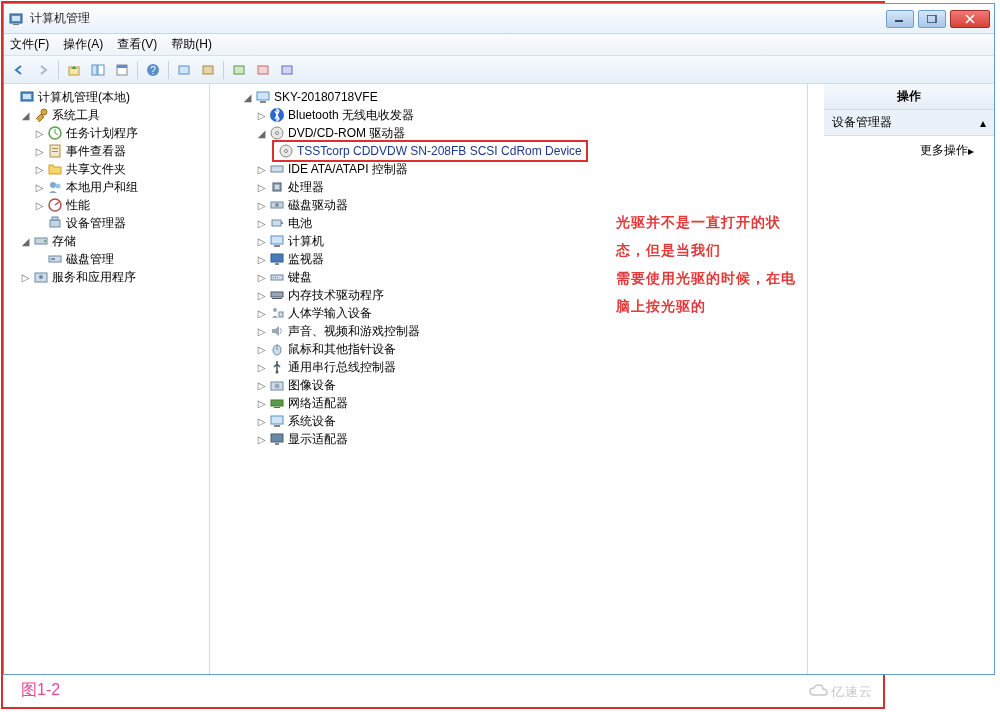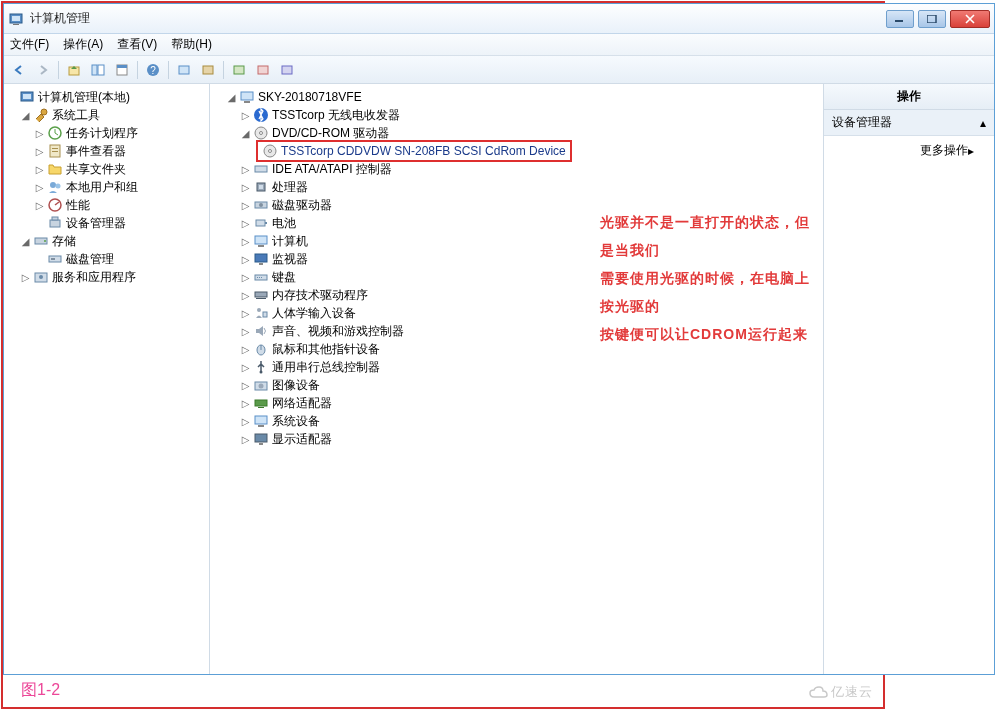--- a/index.html
+++ b/index.html
@@ -11,36 +11,36 @@
 .titlebar .title { font-size: 12px; color: #222; flex: 1; }
 .winbtns { display: flex; gap: 4px; }
 .winbtn { width: 28px; height: 18px; border-radius: 2px; display:flex;align-items:center;justify-content:center; font-size:10px;}
 .winbtn.min, .winbtn.max { background: linear-gradient(#d7e6f7,#a8c6e8); border:1px solid #6f9fcd; color:#2b4a6a;}
 .winbtn.close { background: linear-gradient(#f07a73,#d9413a); border:1px solid #a12d27; color:#fff; width:40px;}
 .menubar { height: 22px; background: linear-gradient(#fafcfe,#edf3f9); border-bottom: 1px solid #d6e0ea; display: flex; align-items: center; padding: 0 6px; font-size: 12px; }
 .menubar span { margin-right: 14px; cursor: default; }
 .toolbar { height: 28px; background: linear-gradient(#f6fafe,#e7eff7); border-bottom: 1px solid #d0dbe6; display: flex; align-items: center; padding: 0 4px; gap: 2px; }
 .tbtn { width: 22px; height: 22px; display:flex;align-items:center;justify-content:center; border-radius:2px;}
 .tsep{width:1px;height:18px;background:#c5d3e0;margin:0 2px;}
-.body3 { display: flex; height: calc(100% - 80px); }
+.body3 { display: flex; height: calc(100% - 80px); gap: 16px; }
 .leftpane { width: 206px; border-right: 1px solid #d0dbe6; background: #fff; padding: 4px 2px; font-size: 12px; overflow:hidden;}
 .centerpane { flex: 1; border-right: 1px solid #d0dbe6; background: #fff; padding: 4px 2px; font-size: 12px; position:relative;}
 .rightpane { width: 170px; background: #fff; font-size: 12px;}
 .tree-node { display: flex; align-items: center; height: 18px; padding: 1px 0; white-space: nowrap;}
 .tree-node .exp { width: 11px; height: 11px; margin-right: 2px; font-size:10px; color:#6a6a6a; display:flex;align-items:center;justify-content:center;}
 .tree-node .ticon { width: 16px; height: 16px; margin-right: 3px; display:flex;align-items:center;justify-content:center;}
 .tree-node .tlabel { color: #000; }
 .ind1{padding-left:14px;} .ind2{padding-left:28px;} .ind3{padding-left:44px;}
 .highlighted { border: 2px solid #de2f2f; padding: 0 4px; display:inline-flex; align-items:center; height:22px;}
 .annotation { position: absolute; left: 390px; top: 124px; color: #e23a3a; font-size: 14px; font-weight: bold; line-height: 28px; letter-spacing:1px;}
 .rp-header { background: linear-gradient(#f5f9fd,#e6eef6); border-bottom: 1px solid #d0dbe6; padding: 4px 8px; font-size: 12px; font-weight:bold;text-align:center;}
 .rp-sub { background: #eaf1f8; padding: 4px 8px; border-bottom: 1px solid #d6e0ea; display:flex; justify-content:space-between; align-items:center;}
 .rp-item { padding: 6px 20px; display:flex; justify-content:flex-end; align-items:center;}
 .fig-label { position: absolute; bottom: 6px; left: 18px; color: #ec4899; font-weight: normal; font-size: 16px;}
-.watermark { position: absolute; bottom: 6px; right: 10px; color: #c8c8c8; font-size: 13px; letter-spacing:1px; display:flex; align-items:flex-end; gap:1px;}
+.watermark { position: absolute; bottom: 6px; right: 10px; color: #c8c8c8; font-size: 13px; letter-spacing:1px; display:flex; align-items:flex-start; gap:1px;}
 svg{display:block;}
 </style>
 </head>
 <body>
 
 <div class="outer-border">
 <div class="window">
 
   <div class="titlebar">
     <span class="icon">
@@ -271,21 +271,21 @@
         <span class="tlabel">SKY-20180718VFE</span>
       </div>
       <div class="tree-node ind2">
             <span class="exp">▷</span>
             <span class="ticon">
               <svg width="16" height="16">
                 <circle cx="8" cy="8" r="7" fill="#2a6ad0"></circle>
                 <path d="M6 4 L10 12 L8 14 L8 2 L10 4 L6 12" stroke="#fff" fill="none" stroke-width="1.2"></path>
               </svg>
             </span>
-            <span class="tlabel">TSSTcorp 无线电收发器</span>
+            <span class="tlabel">Bluetooth 无线电收发器</span>
           </div>
       <div class="tree-node ind2">
             <span class="exp">◢</span>
             <span class="ticon">
               <svg width="16" height="16">
                 <circle cx="8" cy="8" r="6" fill="#e8e8e8" stroke="#888"></circle>
                 <circle cx="8" cy="8" r="1.5" fill="#fff" stroke="#888"></circle>
               </svg>
             </span>
             <span class="tlabel">DVD/CD-ROM 驱动器</span>
@@ -460,21 +460,20 @@
                 <rect x="2" y="3" width="12" height="8" fill="#6a8aa8" stroke="#4a5a6a"></rect>
                 <rect x="6" y="12" width="4" height="2" fill="#888"></rect>
               </svg>
             </span>
             <span class="tlabel">显示适配器</span>
           </div>
 
       <div class="annotation">
         <div>光驱并不是一直打开的状态，但是当我们</div>
         <div>需要使用光驱的时候，在电脑上按光驱的</div>
-        <div>按键便可以让CDROM运行起来</div>
       </div>
     </div>
 
     <div class="rightpane">
       <div class="rp-header">操作</div>
       <div class="rp-sub">
         <span>设备管理器</span>
         <span>▴</span>
       </div>
       <div class="rp-item">

